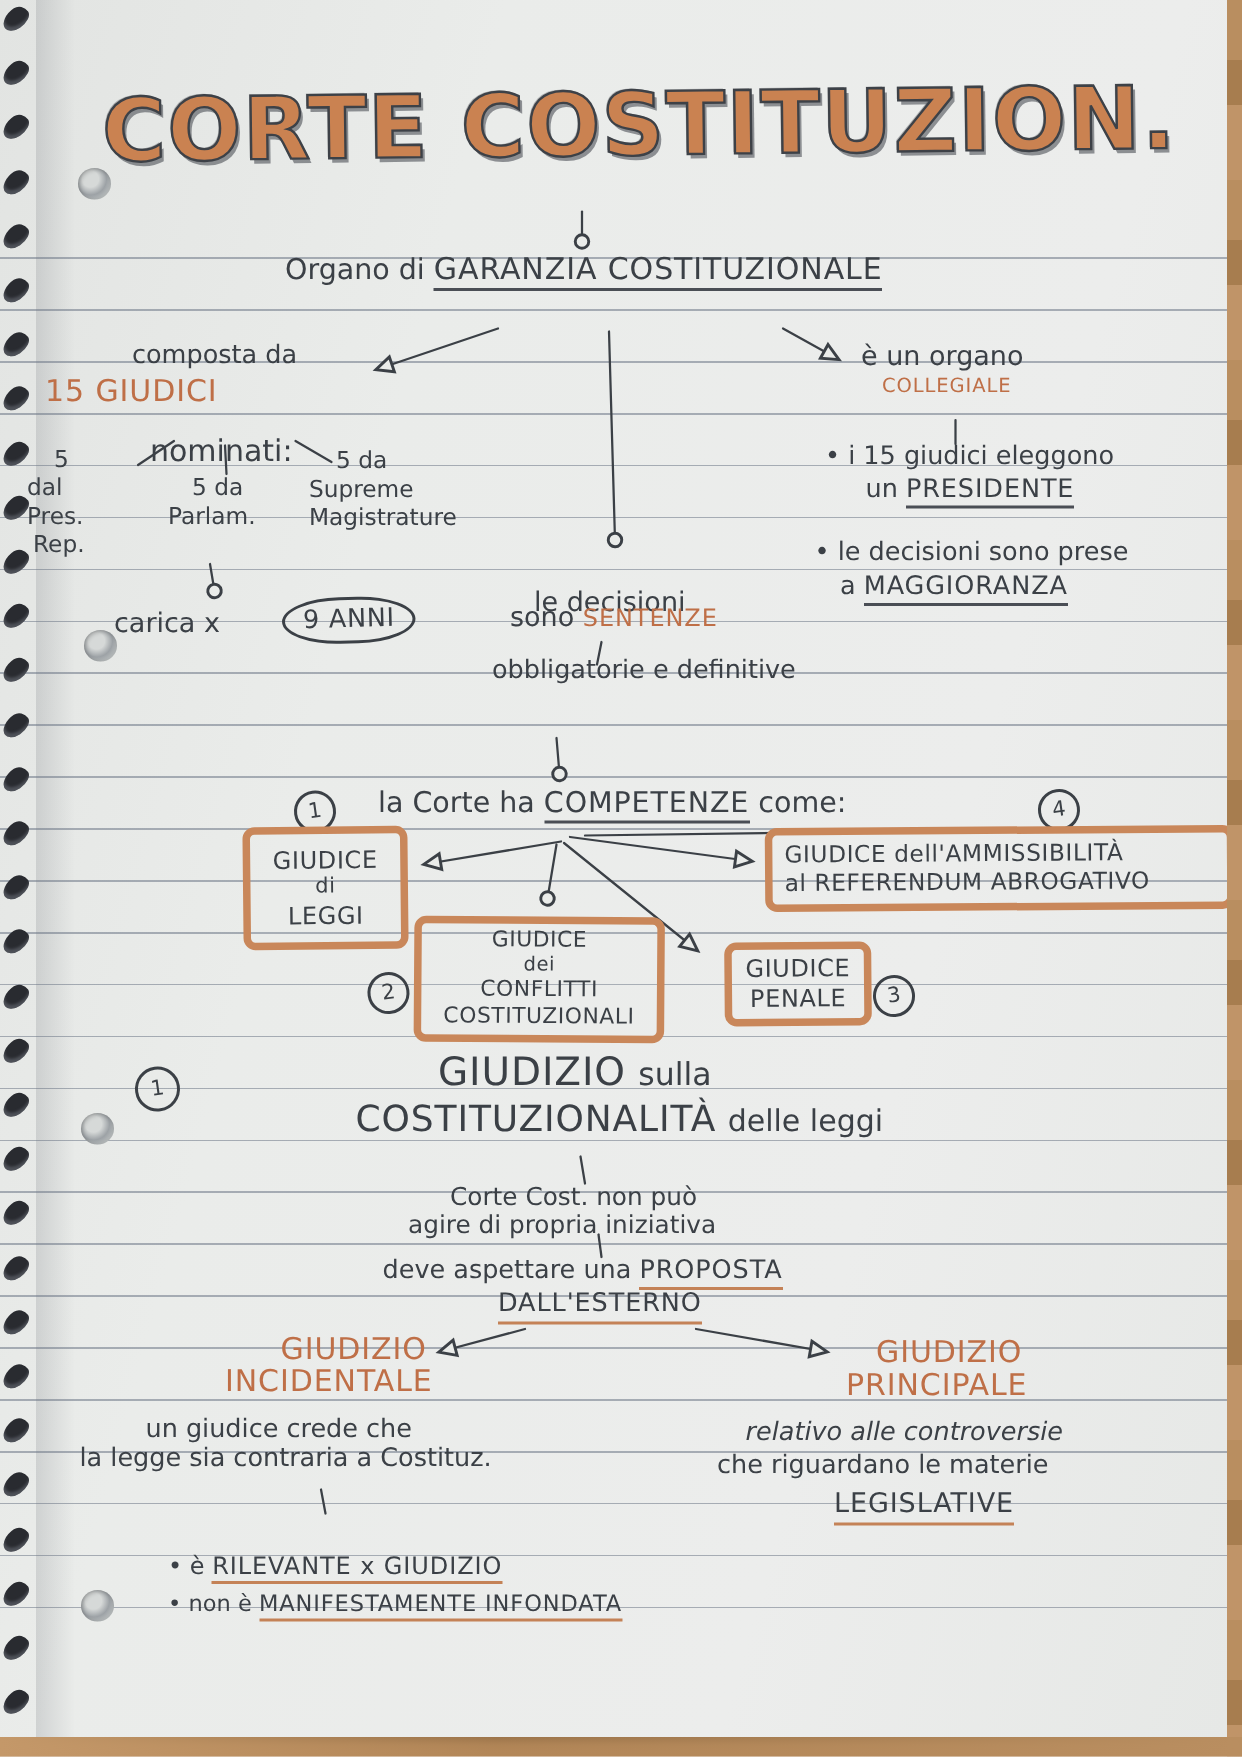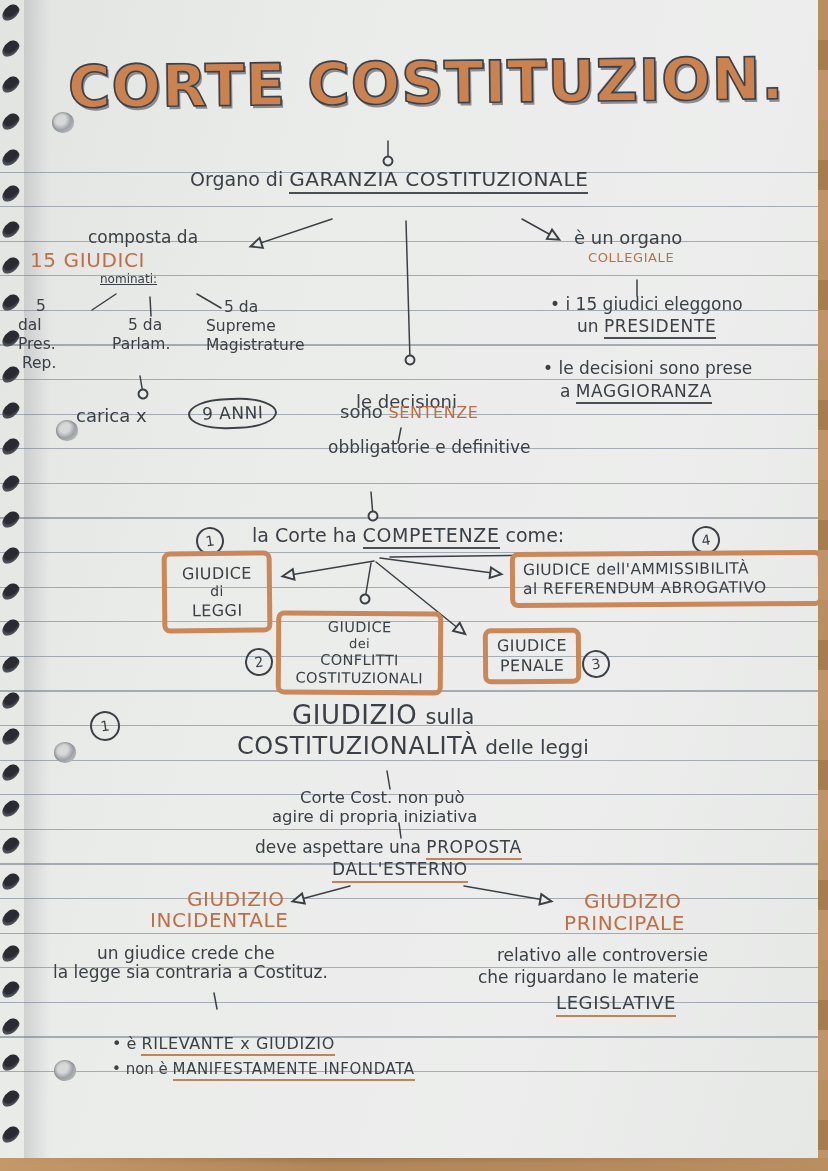--- a/index.html
+++ b/index.html
@@ -120,21 +120,21 @@
 
   <div class="t title" style="left:68px;top:50px;">CORTE COSTITUZION.</div>
 
   <div class="t" style="left:190px;top:168px;font-size:19px;">
     <span>Organo di</span>
     <span class="caps u-dark" style="font-size:20px;">GARANZIA COSTITUZIONALE</span>
   </div>
 
   <div class="t" style="left:88px;top:228px;font-size:17px;">composta da</div>
   <div class="t org caps" style="left:30px;top:249px;font-size:20px;">15 GIUDICI</div>
-  <div class="t" style="left:100px;top:273px;font-size:12px;text-decoration:underline;">nominati:</div>
+  <div class="t" style="left:100px;top:289px;font-size:20px;">nominati:</div>
 
   <div class="nom" style="left:18px;top:297px;">
     <div style="margin-left:18px;">5</div>
     <div>dal</div>
     <div>Pres.</div>
     <div style="margin-left:4px;">Rep.</div>
   </div>
   <div class="nom" style="left:112px;top:316px;">
     <div style="margin-left:16px;">5 da</div>
     <div>Parlam.</div>
@@ -226,21 +226,21 @@
     <span>è</span>
     <span class="caps u-org">RILEVANTE x GIUDIZIO</span>
   </div>
   <div class="t bullet" style="left:112px;top:1061px;font-size:15px;">
     <span>non è</span>
     <span class="caps u-org">MANIFESTAMENTE INFONDATA</span>
   </div>
 
   <div class="t org caps" style="left:584px;top:890px;font-size:20px;">GIUDIZIO</div>
   <div class="t org caps" style="left:564px;top:912px;font-size:20px;">PRINCIPALE</div>
-  <div class="t" style="left:497px;top:946px;font-size:17px;">relativo alle controversie</div>
+  <div class="t" style="left:497px;top:946px;font-size:17px;font-style:italic;">relativo alle controversie</div>
   <div class="t" style="left:478px;top:968px;font-size:17px;">che riguardano le materie</div>
   <div class="t caps u-org" style="left:556px;top:993px;font-size:18px;">LEGISLATIVE</div>
 
   <div class="spiral">
       <span class="ring" style="top: 6px;"></span>
       <span class="ring" style="top: 42.2px;"></span>
       <span class="ring" style="top: 78.4px;"></span>
       <span class="ring" style="top: 114.6px;"></span>
       <span class="ring" style="top: 150.8px;"></span>
       <span class="ring" style="top: 187px;"></span>

